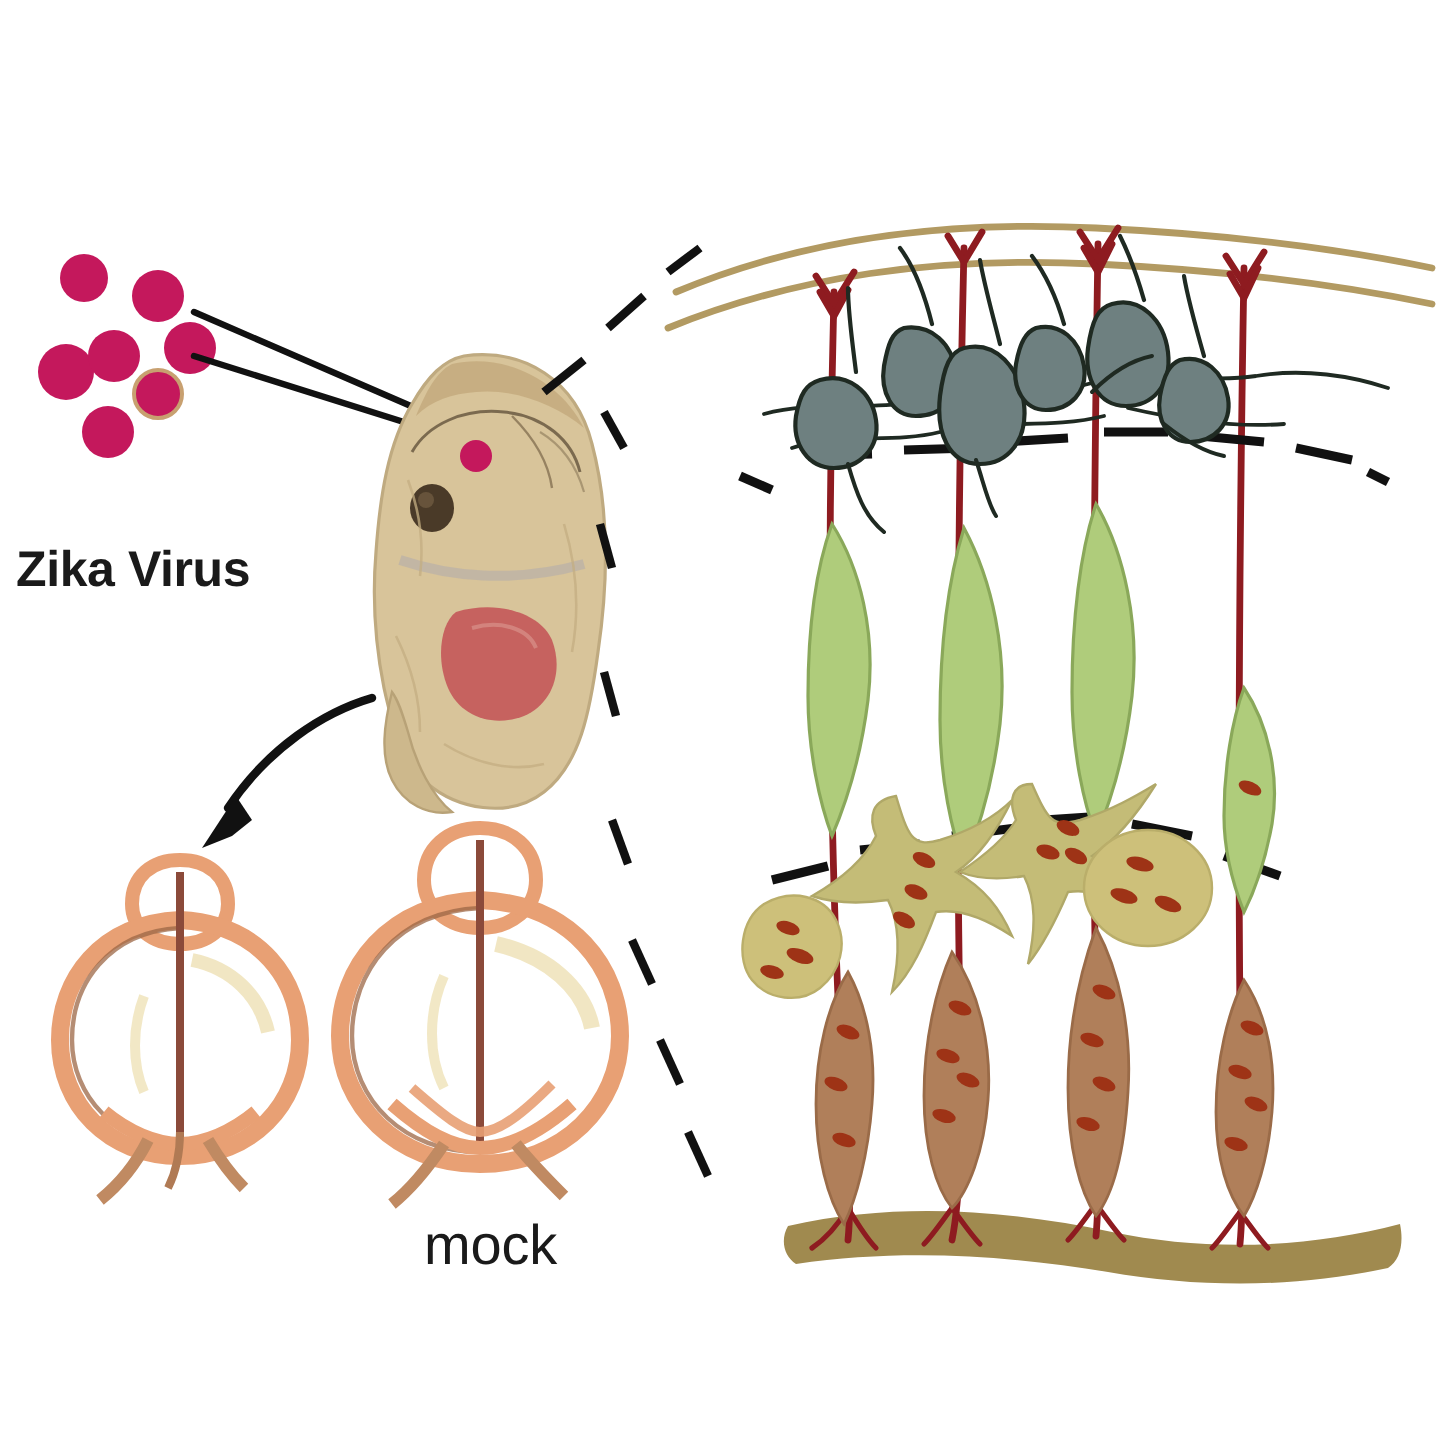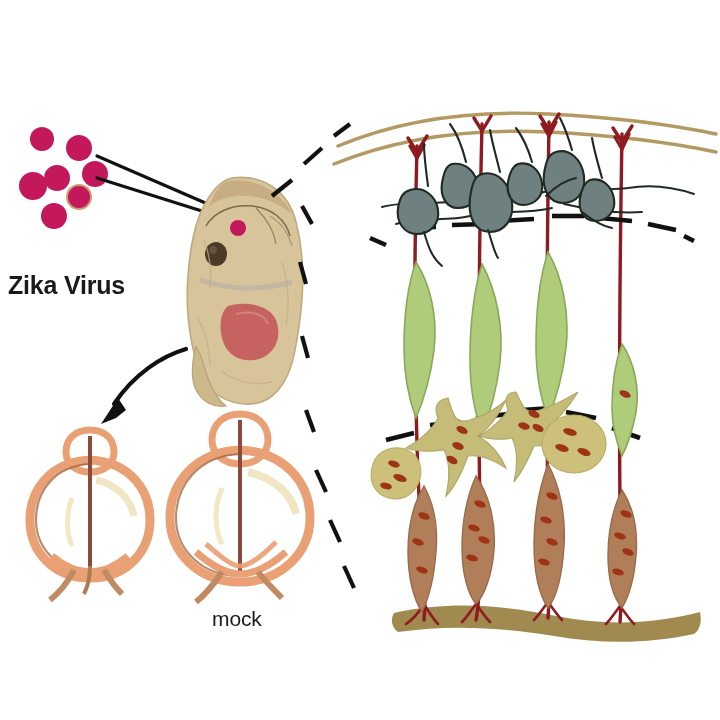--- a/index.html
+++ b/index.html
@@ -44,21 +44,21 @@
   #label-infected {
     left: 36px;
     top: 607px;
     font-size: 23px;
     font-weight: normal;
     letter-spacing: -0.1px;
   }
   #label-mock {
     left: 212px;
     top: 607px;
-    font-size: 21px;
+    font-size: 28px;
     font-weight: normal;
     letter-spacing: -0.1px;
   }
 </style>
 </head>
 <body>
 
 <div id="figure-root">
 
   <svg id="figure-svg" viewBox="0 0 720 720">

